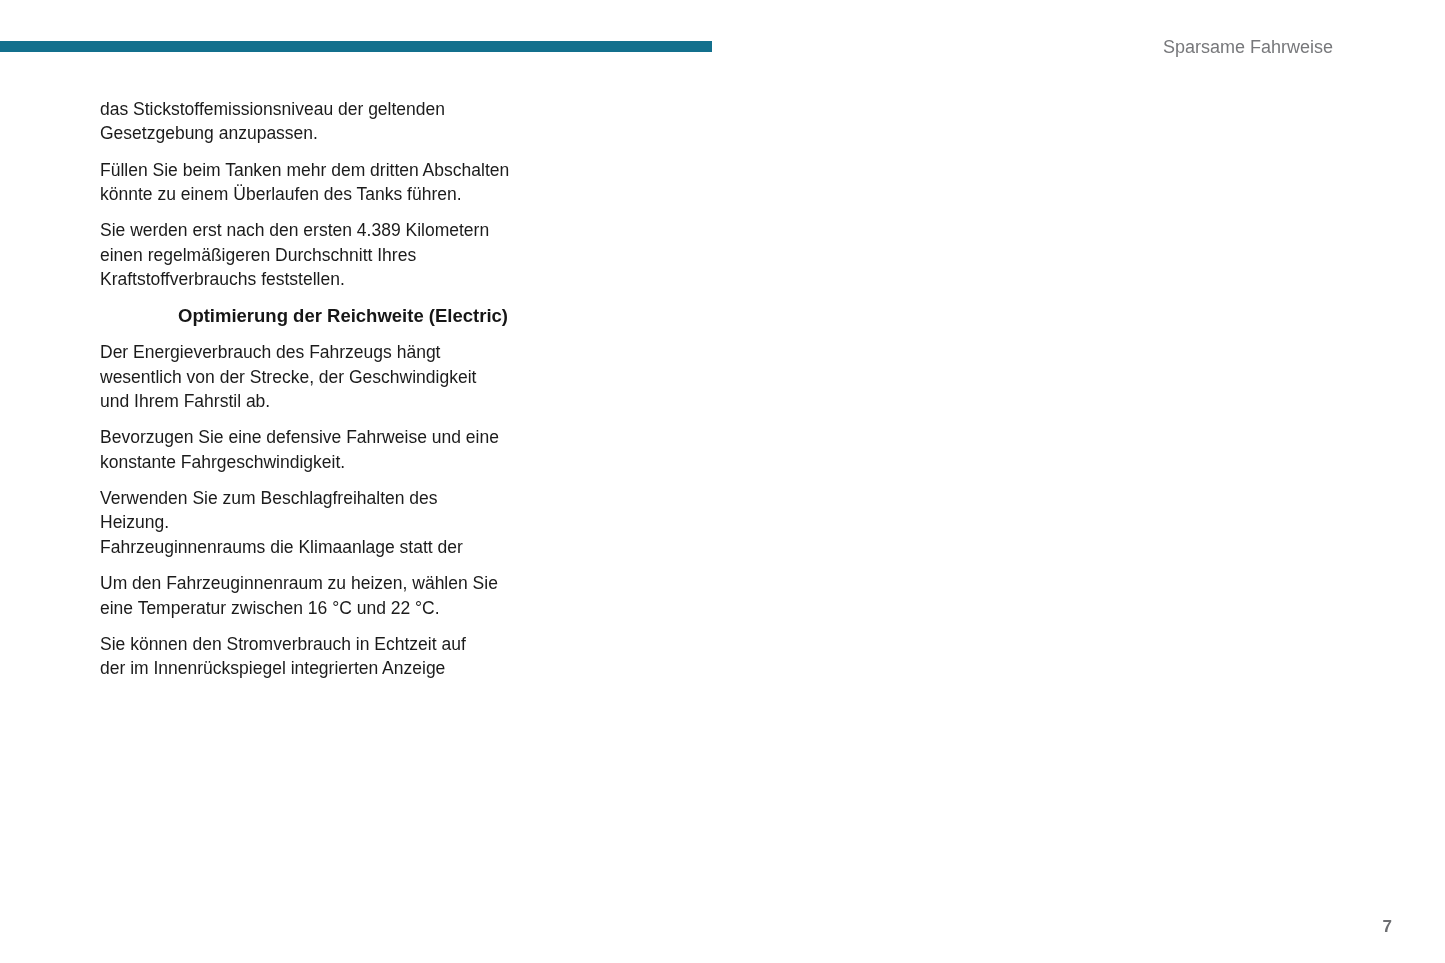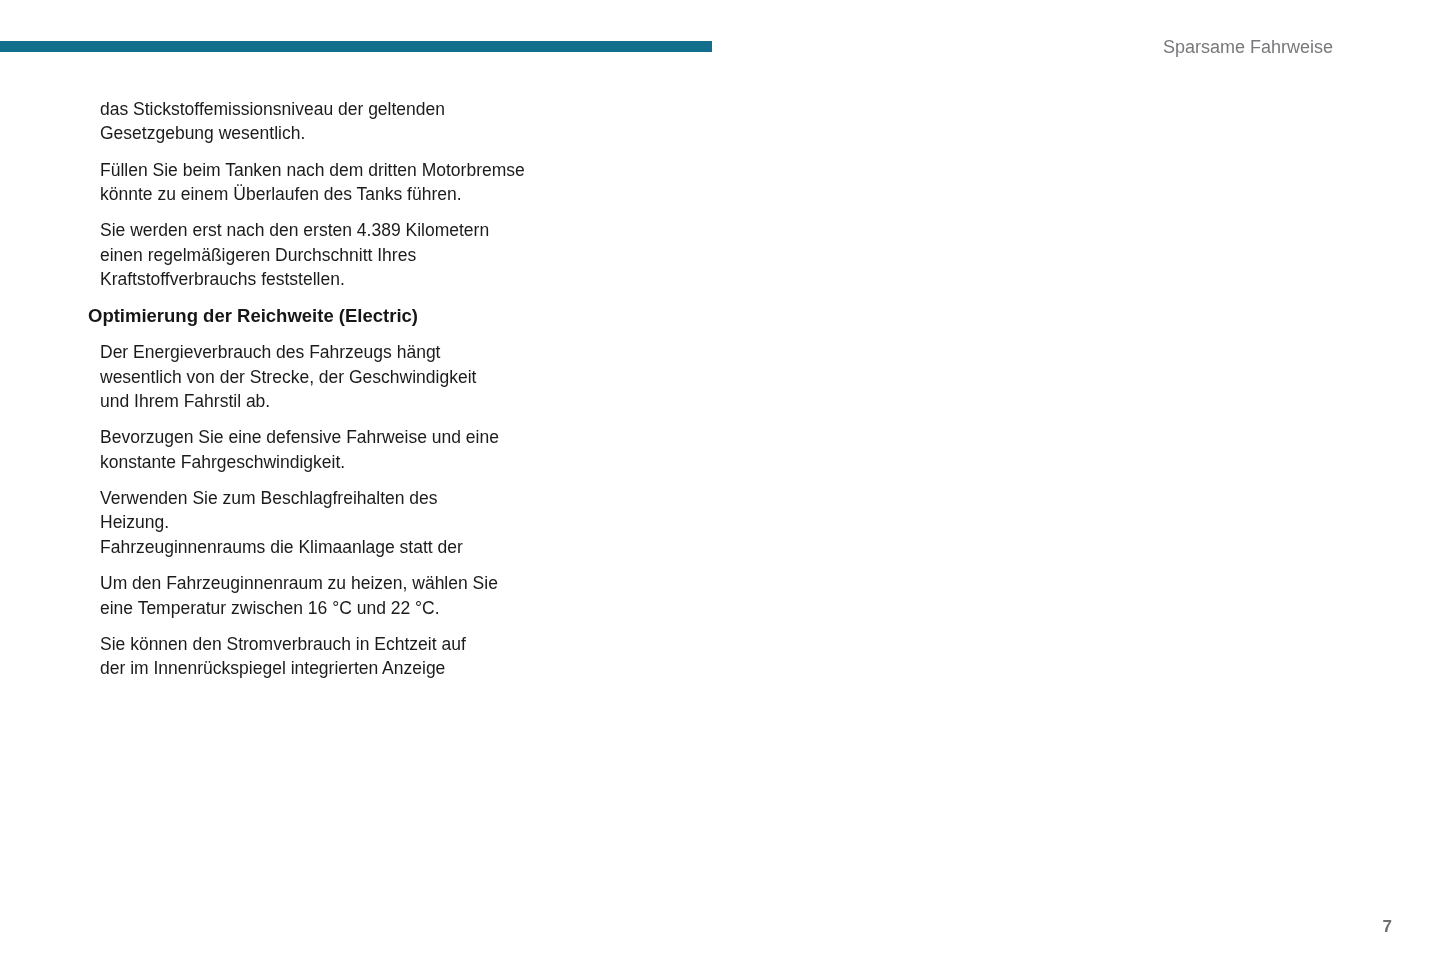--- a/index.html
+++ b/index.html
@@ -45,20 +45,21 @@
     font-size: 17.5px;
     line-height: 24.35px;
     margin: 12px;
   }
   .heading {
     font-size: 18.5px;
     line-height: 25px;
     font-weight: bold;
     color: #161616;
     margin: 5px 0 7px 0;
+    text-align: right;
   }
   .line {
     white-space: nowrap;
   }
   .page-number {
     position: absolute;
     top: 917px;
     right: 53px;
     font-size: 17px;
     color: #6d6e71;
@@ -67,24 +68,24 @@
 </style>
 </head>
 <body>
 
 <div class="page">
   <div class="accent-bar"></div>
   <div class="header-title">Sparsame Fahrweise</div>
   <div class="content">
       <div class="para">
         <div class="line">das Stickstoffemissionsniveau der geltenden</div>
-        <div class="line">Gesetzgebung wesentlich.</div>
+        <div class="line">Gesetzgebung anzupassen.</div>
       </div>
       <div class="para">
-        <div class="line">Füllen Sie beim Tanken nach dem dritten Motorbremse</div>
+        <div class="line">Füllen Sie beim Tanken mehr dem dritten Abschalten</div>
         <div class="line">könnte zu einem Überlaufen des Tanks führen.</div>
       </div>
       <div class="para">
         <div class="line">Sie werden erst nach den ersten 4.389 Kilometern</div>
         <div class="line">einen regelmäßigeren Durchschnitt Ihres</div>
         <div class="line">Kraftstoffverbrauchs feststellen.</div>
       </div>
       <div class="heading">
         <div class="line">Optimierung der Reichweite (Electric)</div>
       </div>

